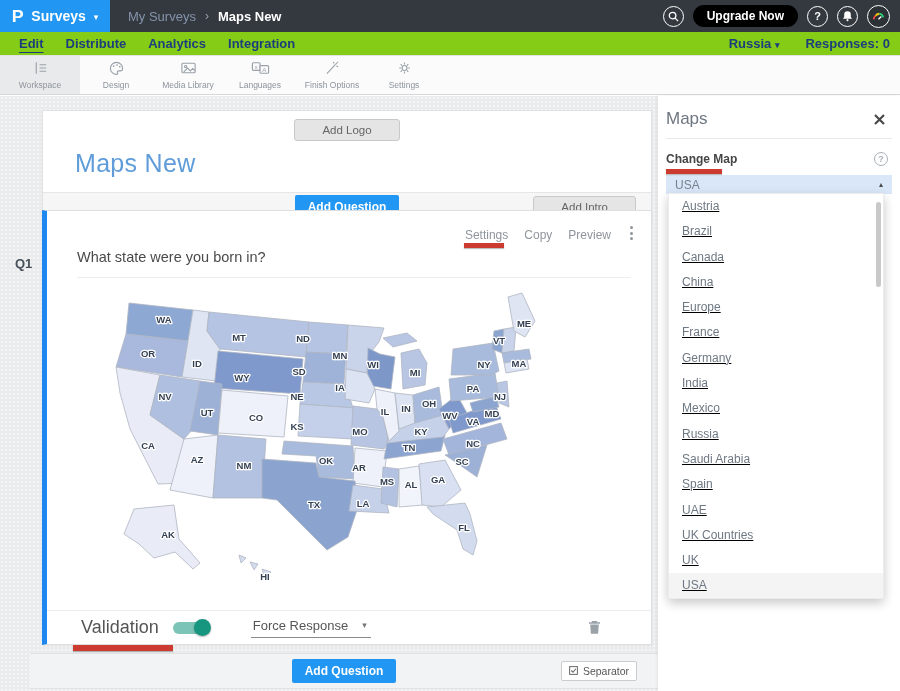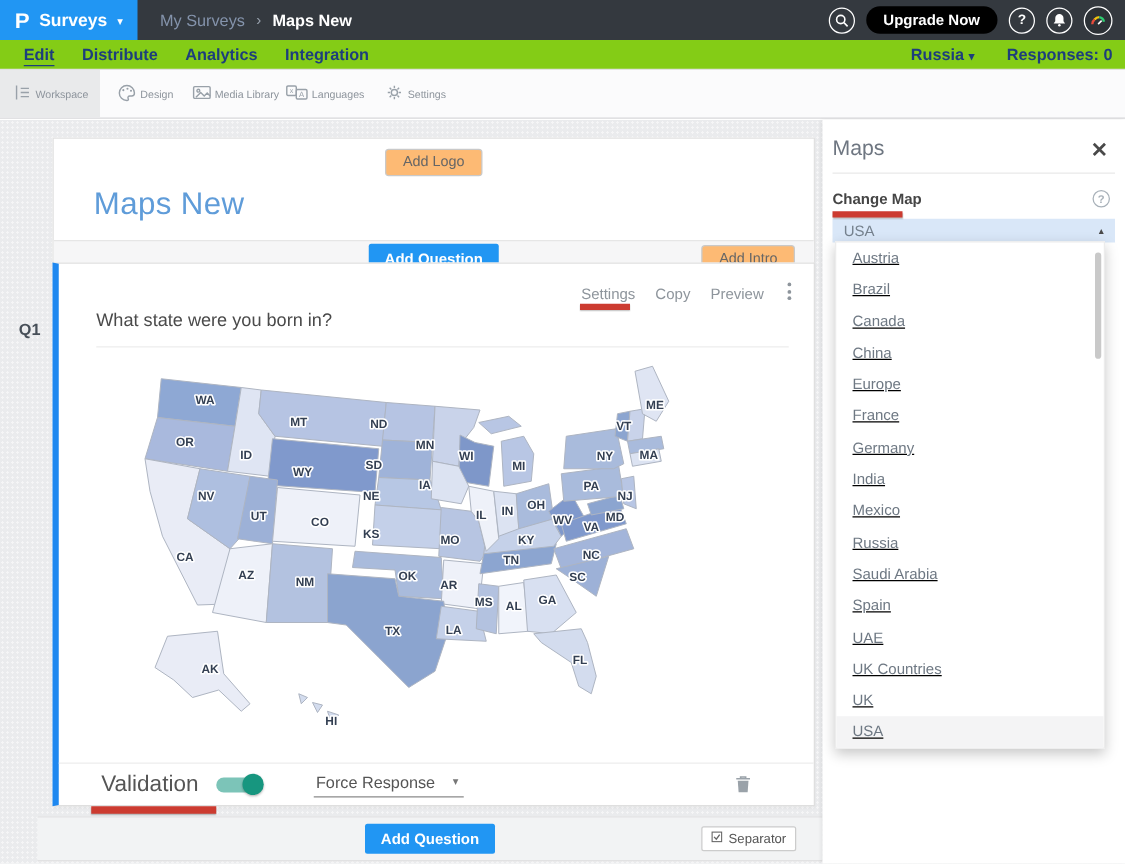--- a/index.html
+++ b/index.html
@@ -21,35 +21,35 @@
   
   .navrow{position:absolute;top:32px;left:0;width:900px;height:24px;background:#84cc16;border-bottom:1px solid #e2e2e2;display:flex;align-items:center;font-size:13px;color:#1d3e7c;box-sizing:border-box;}
   .nav-tabs{display:flex;margin-left:8px;}
   .tab{padding:0 11px;font-weight:700;cursor:pointer;}
   .tab.active{text-decoration:underline;text-underline-offset:4px;}
   .nav-right{margin-left:auto;display:flex;gap:26px;padding-right:10px;font-weight:700;}
   .nav-caret{font-size:9px;}
   
   .toolbar{position:absolute;top:56px;left:0;width:900px;height:39px;background:#fbfbfc;border-bottom:1px solid #d7d8da;box-sizing:border-box;}
   .tool-items{display:flex;height:38px;}
-  .tool-item{width:72px;height:38px;display:flex;flex-direction:row;align-items:center;justify-content:center;gap:2px;color:#8d949c;font-size:8.5px;cursor:pointer;}
+  .tool-item{width:72px;height:38px;display:flex;flex-direction:column;align-items:center;justify-content:center;gap:2px;color:#8d949c;font-size:8.5px;cursor:pointer;}
   .tool-item:first-child{width:80px;}
   .tool-item.active{background:#e9eaeb;}
   .tool-item svg{stroke:#99a1a9;fill:none;stroke-width:1.2;}
   .url-box{position:absolute;left:612px;top:64px;width:210px;height:24px;border:1px solid #c9c9c9;background:#fcfcfc;border-radius:2px;display:flex;box-sizing:border-box;}
   .url-input{flex:1;border:none;background:transparent;font-size:11.5px;color:#555;padding:0 6px;font-family:"Liberation Sans",sans-serif;outline:none;min-width:0;}
   .pencil-btn{width:26px;border-left:1px solid #d5d5d5;display:flex;align-items:center;justify-content:center;cursor:pointer;}
   .preview-btn{position:absolute;left:823px;top:64px;width:70px;height:24px;background:#2196f3;border:none;border-radius:3px;color:#fff;font-size:12px;font-weight:bold;display:flex;align-items:center;justify-content:center;gap:5px;cursor:pointer;}
   
   .content{position:absolute;top:96px;left:0;width:900px;height:595px;background:#eaebed;
            background-image:radial-gradient(#f5f5f6 1px,transparent 1.1px);background-size:4px 4px;}
   .q1-label{position:absolute;left:15px;top:160px;font-size:13px;font-weight:bold;color:#474f58;}
   .survey-card{position:absolute;left:42px;top:14px;width:610px;background:#fff;border:1px solid #e1e1e1;box-sizing:border-box;box-shadow:0 1px 2px rgba(0,0,0,.04);}
   .add-logo-row{text-align:center;padding-top:8px;height:24px;}
-  .ghost-btn{border:1px solid #c9c9c9;background:#fdba74;color:#666;font-size:11.5px;padding:4px 13px;border-radius:3px;cursor:pointer;font-family:"Liberation Sans",sans-serif;}
+  .ghost-btn{border:1px solid #c9c9c9;background:#e5e5e5;color:#666;font-size:11.5px;padding:4px 27px;border-radius:3px;cursor:pointer;font-family:"Liberation Sans",sans-serif;}
   .survey-title{padding:6px 0 14px 32px;font-size:25px;color:#5f9cd9;font-weight:400;letter-spacing:.3px;}
   .header-actions{border-top:1px solid #e6e6e6;background:#f6f6f7;height:28px;position:relative;display:flex;align-items:center;justify-content:center;}
   .btn-primary{background:#2196f3;color:#fff;border:none;border-radius:2px;font-size:12px;font-weight:bold;padding:5px 13px;cursor:pointer;font-family:"Liberation Sans",sans-serif;}
   .add-intro-btn{position:absolute;right:15px;top:3px;}
   .question-card{position:absolute;left:42px;top:114px;width:610px;height:435px;background:#fff;border:1px solid #dfdfdf;border-left:5px solid #1e88f0;box-sizing:border-box;box-shadow:0 1px 2px rgba(0,0,0,.05);}
   .q-actions{position:absolute;top:17px;right:40px;display:flex;gap:16px;font-size:12px;color:#8e959c;align-items:center;}
   .q-action{cursor:pointer;}
   .dots-icon{position:absolute;top:15px;right:18px;display:flex;flex-direction:column;gap:2.5px;cursor:pointer;}
   .dots-icon i{width:3px;height:3px;border-radius:50%;background:#8e959c;}
   .q-text{position:absolute;top:38px;left:30px;font-size:14.5px;color:#4a4a4a;}
@@ -171,20 +171,27 @@
         <span>Media Library</span>
       </div>
       <div class="tool-item">
         <span><svg width="19" height="16" viewBox="0 0 20 16">
             <rect x="1.5" y="2.5" width="8" height="8" rx="1"></rect>
             <rect x="9.5" y="5.5" width="9" height="8" rx="1" fill="#fbfbfc"></rect>
             <text x="5.5" y="8.7" font-size="6" fill="#99a1a9" stroke="none" text-anchor="middle" font-family="Liberation Sans,sans-serif">x</text>
             <text x="14" y="12" font-size="6.5" fill="#99a1a9" stroke="none" text-anchor="middle" font-family="Liberation Sans,sans-serif">A</text>
           </svg></span>
         <span>Languages</span>
+      </div>
+      <div class="tool-item">
+        <span><svg width="17" height="16" viewBox="0 0 18 16">
+            <path d="M3 14L12 4.5"></path>
+            <path d="M12 4.5l1.6-1.6M13.2 6.2l1.8.4M10.4 3.2l-.4-1.8M14.6 1.5l-.9 1"></path>
+          </svg></span>
+        <span>Finish Options</span>
       </div>
       <div class="tool-item">
         <span><svg width="17" height="16" viewBox="0 0 18 16">
             <circle cx="9" cy="8" r="2.6"></circle>
             <path d="M9 2.2v2M9 11.8v2M3.4 8h2M12.6 8h2M5 4l1.4 1.4M11.6 10.6 13 12M13 4l-1.4 1.4M6.4 10.6 5 12"></path>
           </svg></span>
         <span>Settings</span>
       </div>
     </div>
   <div class="url-box">

